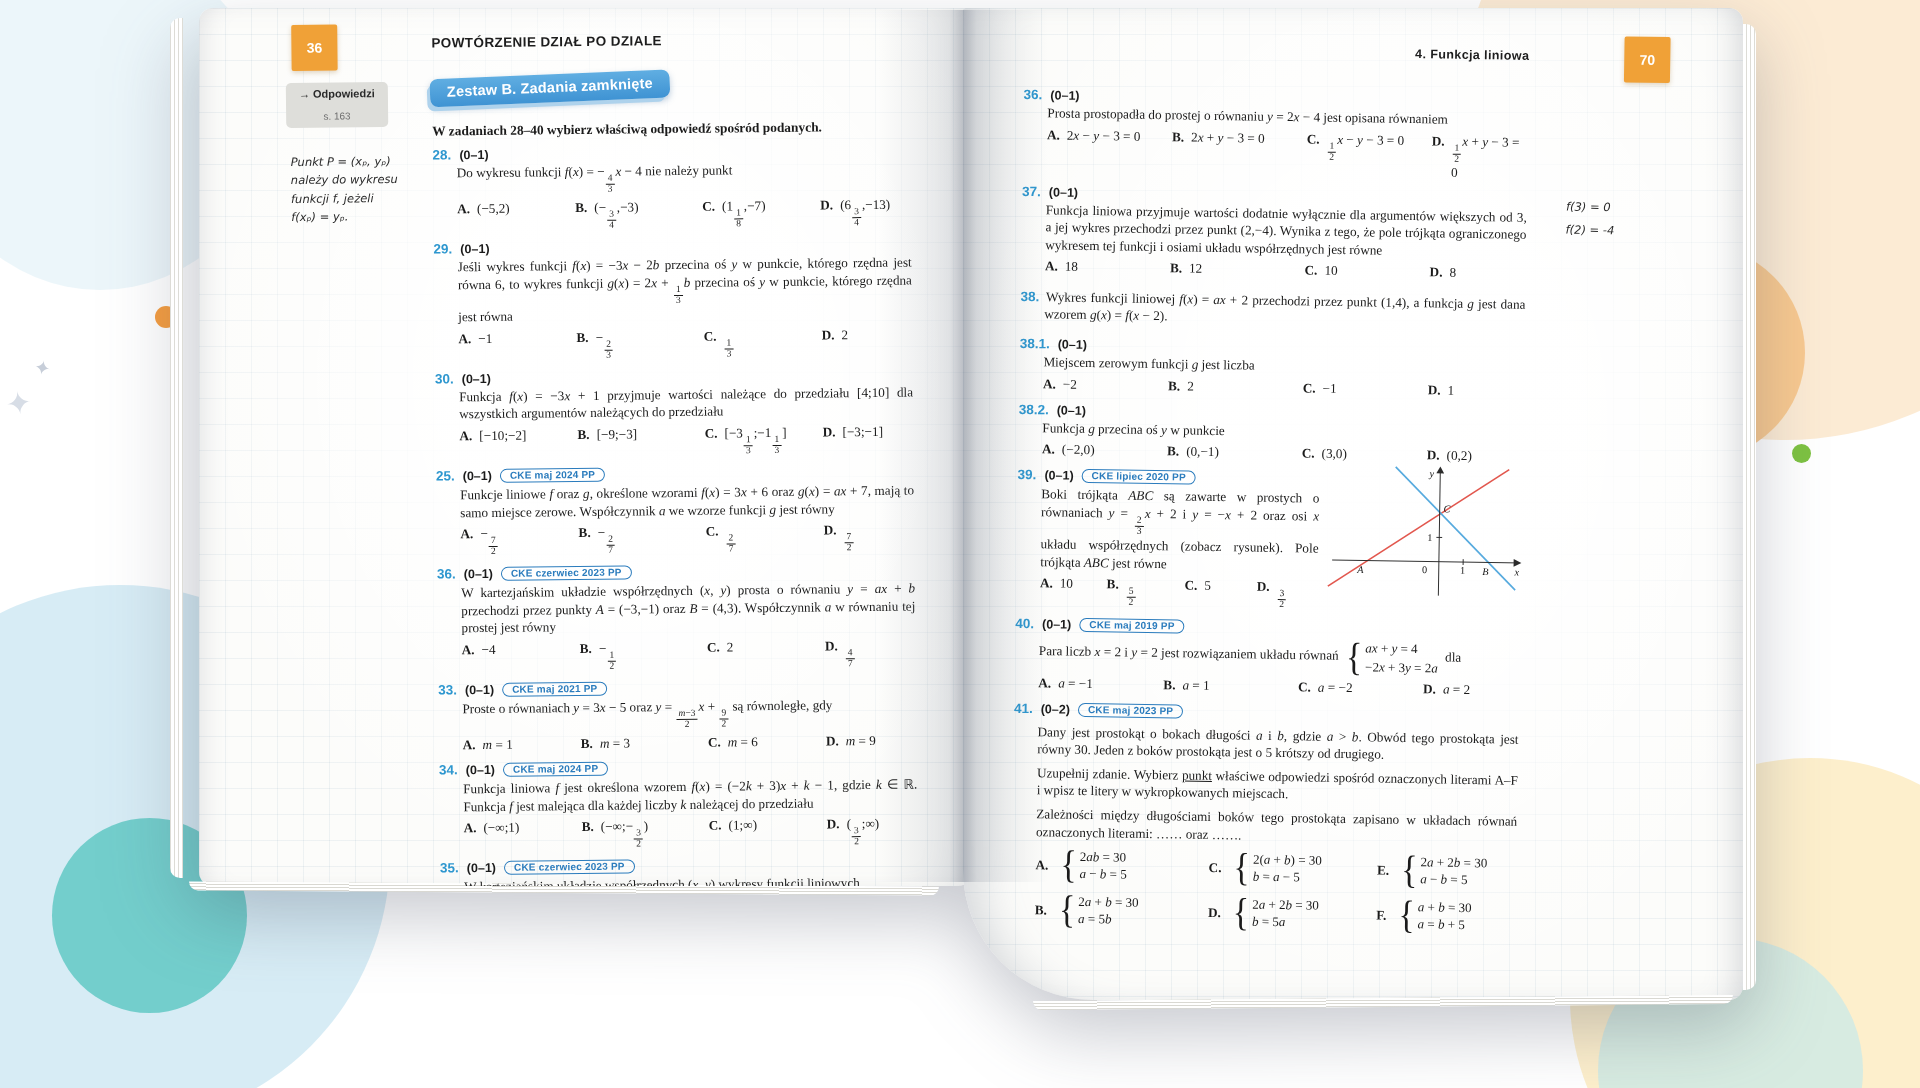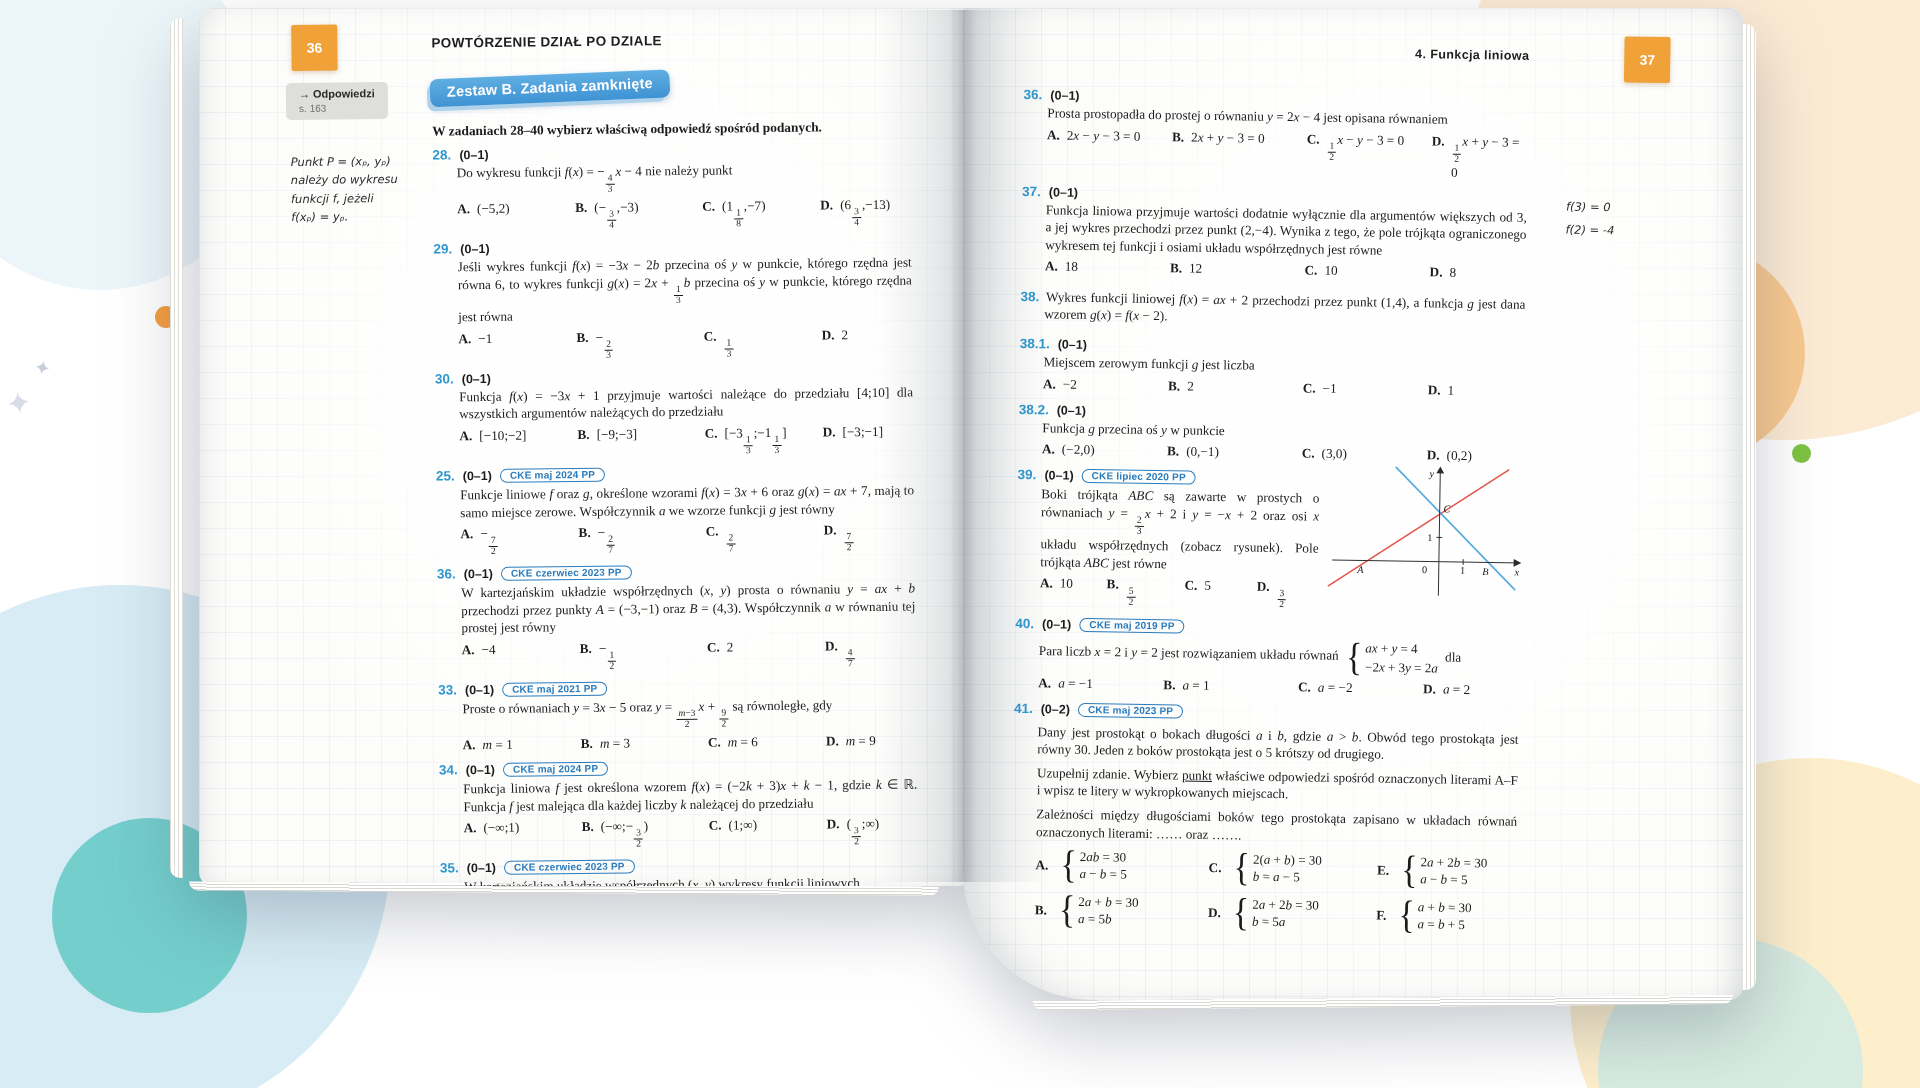--- a/index.html
+++ b/index.html
@@ -53,21 +53,21 @@
   .pagenum{position:absolute;width:46px;height:46px;background:#f0a137;color:#fff;display:flex;align-items:center;justify-content:center;
         font:bold 14px "Liberation Sans",sans-serif;border-radius:2px;box-shadow:0 2px 5px rgba(140,90,20,.25);}
   .pn-l{left:92px;top:18px;}
   .pn-r{left:662px;top:18px;}
   .runhead{position:absolute;font:bold 13.5px "Liberation Sans",sans-serif;letter-spacing:.4px;color:#1d1d1d;}
   .rh-l{left:232px;top:30px;}
   .rh-r{left:62px;top:32px;width:505px;text-align:right;font-size:12.5px;}
 
   .ansbox{position:absolute;left:86px;top:76px;background:#dededa;border-radius:5px;padding:5px 13px 6px;line-height:1.25;}
   .ansbox .l1{font:bold 11px "Liberation Sans",sans-serif;color:#2a2a2a;}
-  .ansbox .l2{font:10px "Liberation Sans",sans-serif;color:#6e6e6e;margin-top:3px;}
+  .ansbox .l2{font:10px "Liberation Sans",sans-serif;color:#6e6e6e;margin-top:11px;text-align:center;}
 
   .mnote{position:absolute;font-style:italic;font-family:"DejaVu Sans",sans-serif;font-size:11.5px;line-height:1.6;color:#2b2b2b;}
   .mn-l{left:90px;top:146px;width:140px;}
   .mn-r{left:606px;top:178px;line-height:2.0;}
 
   .ribbon{position:absolute;left:230px;top:70px;background:linear-gradient(180deg,#60aee2,#3f93d3);color:#fff;
         font:bold 14.5px "Liberation Sans",sans-serif;padding:5px 17px 7px;border-radius:8px;transform:rotate(-1.8deg);
         box-shadow:-4px 5px 0 -1px #aed2ec, 0 3px 6px rgba(60,110,160,.35);letter-spacing:.2px;}
   .intro{position:absolute;left:232px;top:118px;width:480px;font-weight:bold;font-size:13.4px;}
 
@@ -390,21 +390,21 @@
                 <span class="badge">CKE czerwiec 2023 PP</span>
               </div>
               <p class="tbody">W kartezjańskim układzie współrzędnych (<i>x</i>, <i>y</i>) wykresy funkcji liniowych</p>
             </div>
           </div>
       </div>
     </div>
 
     <div class="page page-right">
       <div class="content content-r">
-        <div class="pagenum pn-r">37</div>
+        <div class="pagenum pn-r">70</div>
         <div class="runhead rh-r">4. Funkcja liniowa</div>
         <div class="mnote mn-r">f(3) = 0<br>f(2) = -4</div>
         <div class="tasks tasks-r">
             <div class="task">
               <div class="thead">
                 <span class="tnum">36.</span>
                 <span class="tpts">(0–1)</span>
               </div>
               <p class="tbody">Prosta prostopadła do prostej o równaniu <i>y</i> = 2<i>x</i> − 4 jest opisana równaniem</p>
               <div class="answers">

